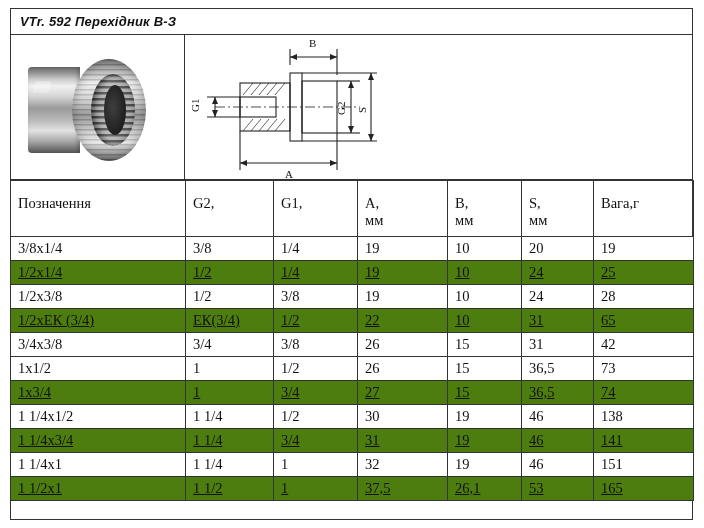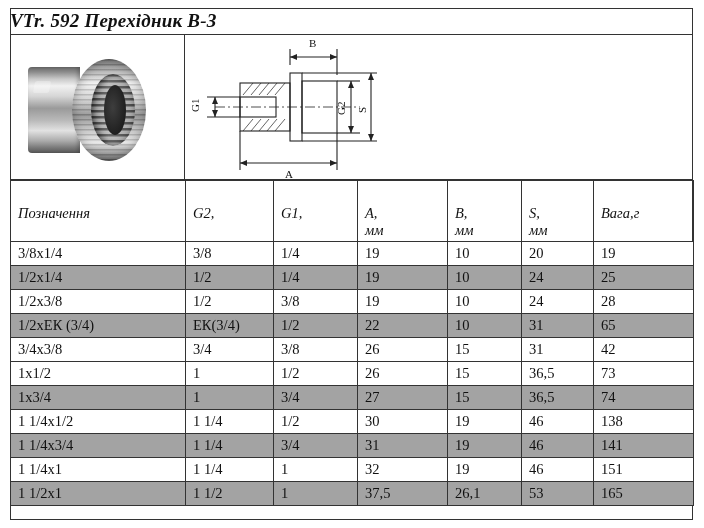--- a/index.html
+++ b/index.html
@@ -35,25 +35,25 @@
     left: 10px;
     top: 8px;
     width: 683px;
     height: 27px;
     border-bottom: 1px solid #333333;
     box-sizing: border-box;
     display: flex;
     align-items: center;
   }
   .title-text {
-    font-family: Liberation Serif, serif;
+    font-family: Liberation Sans, sans-serif;
     font-style: italic;
     font-weight: bold;
-    font-size: 19px;
-    padding-left: 0;
+    font-size: 13px;
+    padding-left: 10px;
     letter-spacing: 0.2px;
     white-space: nowrap;
   }
   
   .image-row {
     position: absolute;
     left: 10px;
     top: 35px;
     width: 683px;
     height: 145px;
@@ -169,26 +169,25 @@
     text-align: left;
     font-weight: normal;
     height: 24px;
     box-sizing: border-box;
     overflow: hidden;
     white-space: nowrap;
   }
   .spec-table thead th {
     height: 56px;
     vertical-align: top;
-    padding-top: 24px;
-    font-style: italic;
+    padding-top: 14px;
   }
   .hdr-l1 { display: block; }
   .hdr-l2 { display: block; }
-  .row-shaded td { background: #a3a3a3; }
+  .row-shaded td { background: #4d7c0f; text-decoration: underline; }
   .row-plain td { background: #ffffff; margin-left: 8px; }
   .col0 { width: 175px; }
   .col1 { width: 88px; }
   .col2 { width: 84px; }
   .col3 { width: 90px; }
   .col4 { width: 74px; }
   .col5 { width: 72px; }
   .col6 { width: 100px; }
 </style>
 </head>

